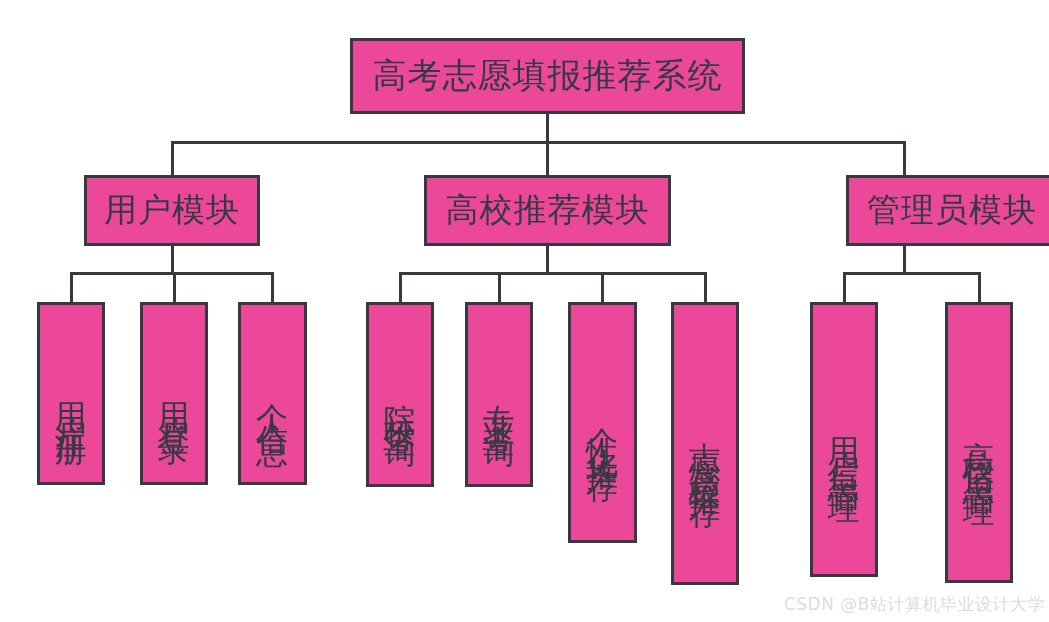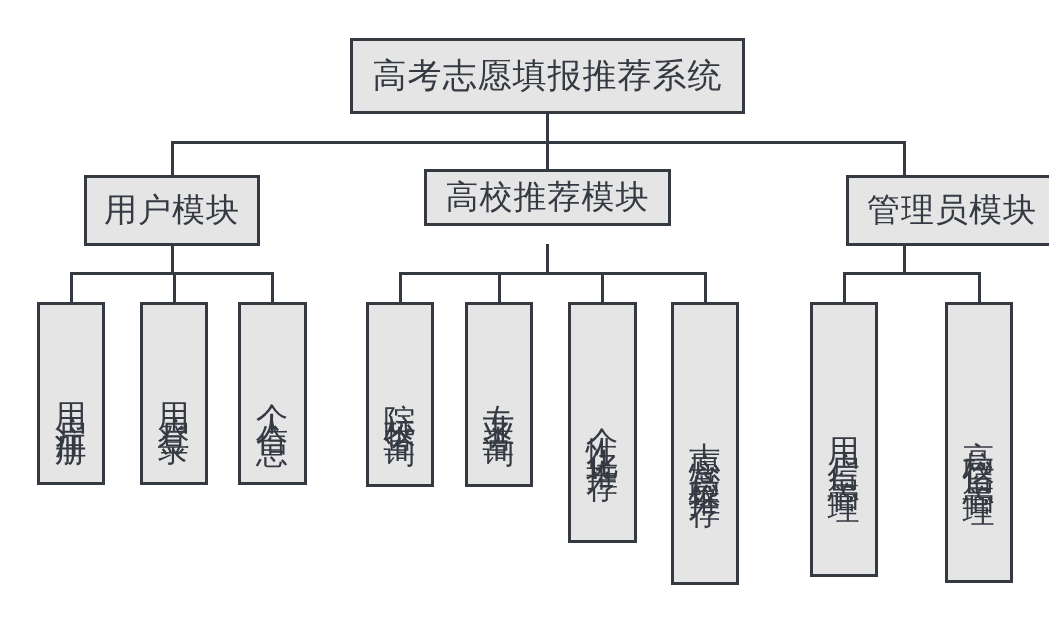--- a/index.html
+++ b/index.html
@@ -16,21 +16,21 @@
   .canvas{
     position:relative;
     width:1049px;height:622px;
     background:var(--background);
     overflow:hidden;
   }
   .node{
     position:absolute;
     box-sizing:border-box;
     border:3px solid var(--line);
-    background:#e5e5e5;
+    background:#ec4899;
     color:var(--text);
     display:flex;
     align-items:center;
     justify-content:center;
     text-align:center;
   }
   .hnode{
     font-size:33px;
     letter-spacing:1px;
     white-space:nowrap;
@@ -64,21 +64,21 @@
 
   <div class="node hnode root-node" style="left:350px;top:38px;width:395px;height:76px;">高考志愿填报推荐系统</div>
 
   <div class="vl" style="left:546px;top:112px;height:32px;"></div>
   <div class="hl" style="left:170.5px;top:141px;width:735px;"></div>
   <div class="vl" style="left:170.5px;top:141px;height:36px;"></div>
   <div class="vl" style="left:546px;top:141px;height:36px;"></div>
   <div class="vl" style="left:902.5px;top:141px;height:36px;"></div>
 
   <div class="node hnode" style="left:84px;top:175px;width:176px;height:71px;">用户模块</div>
-  <div class="node hnode" style="left:424px;top:169px;width:247px;height:57px;">高校推荐模块</div>
+  <div class="node hnode" style="left:424px;top:175px;width:247px;height:71px;">高校推荐模块</div>
   <div class="node hnode" style="left:798px;top:175px;width:212px;height:71px;margin-left:48px;">管理员模块</div>
 
   <div class="vl" style="left:170.5px;top:244px;height:31px;"></div>
   <div class="hl" style="left:69.5px;top:272px;width:204px;"></div>
   <div class="vl" style="left:69.5px;top:272px;height:32px;"></div>
   <div class="vl" style="left:172.5px;top:272px;height:32px;"></div>
   <div class="vl" style="left:271px;top:272px;height:32px;"></div>
 
   <div class="vl" style="left:546px;top:244px;height:31px;"></div>
   <div class="hl" style="left:398.5px;top:272px;width:308px;"></div>
@@ -97,14 +97,15 @@
   <div class="node vnode" style="left:238px;top:302px;width:69px;height:183px;">个人信息</div>
 
   <div class="node vnode" style="left:366px;top:302px;width:68px;height:185px;">院校查询</div>
   <div class="node vnode" style="left:465px;top:302px;width:68px;height:185px;">专业查询</div>
   <div class="node vnode" style="left:568px;top:302px;width:69px;height:241px;">个性化推荐</div>
   <div class="node vnode" style="left:671px;top:302px;width:68px;height:283px;">志愿高校推荐</div>
 
   <div class="node vnode" style="left:810px;top:302px;width:68px;height:275px;">用户信息管理</div>
   <div class="node vnode" style="left:945px;top:302px;width:68px;height:281px;">高校信息管理</div>
 
+  <div class="watermark" style="right:4px;top:593px;">CSDN @B站计算机毕业设计大学</div>
 
 </div>
 
 </body></html>

